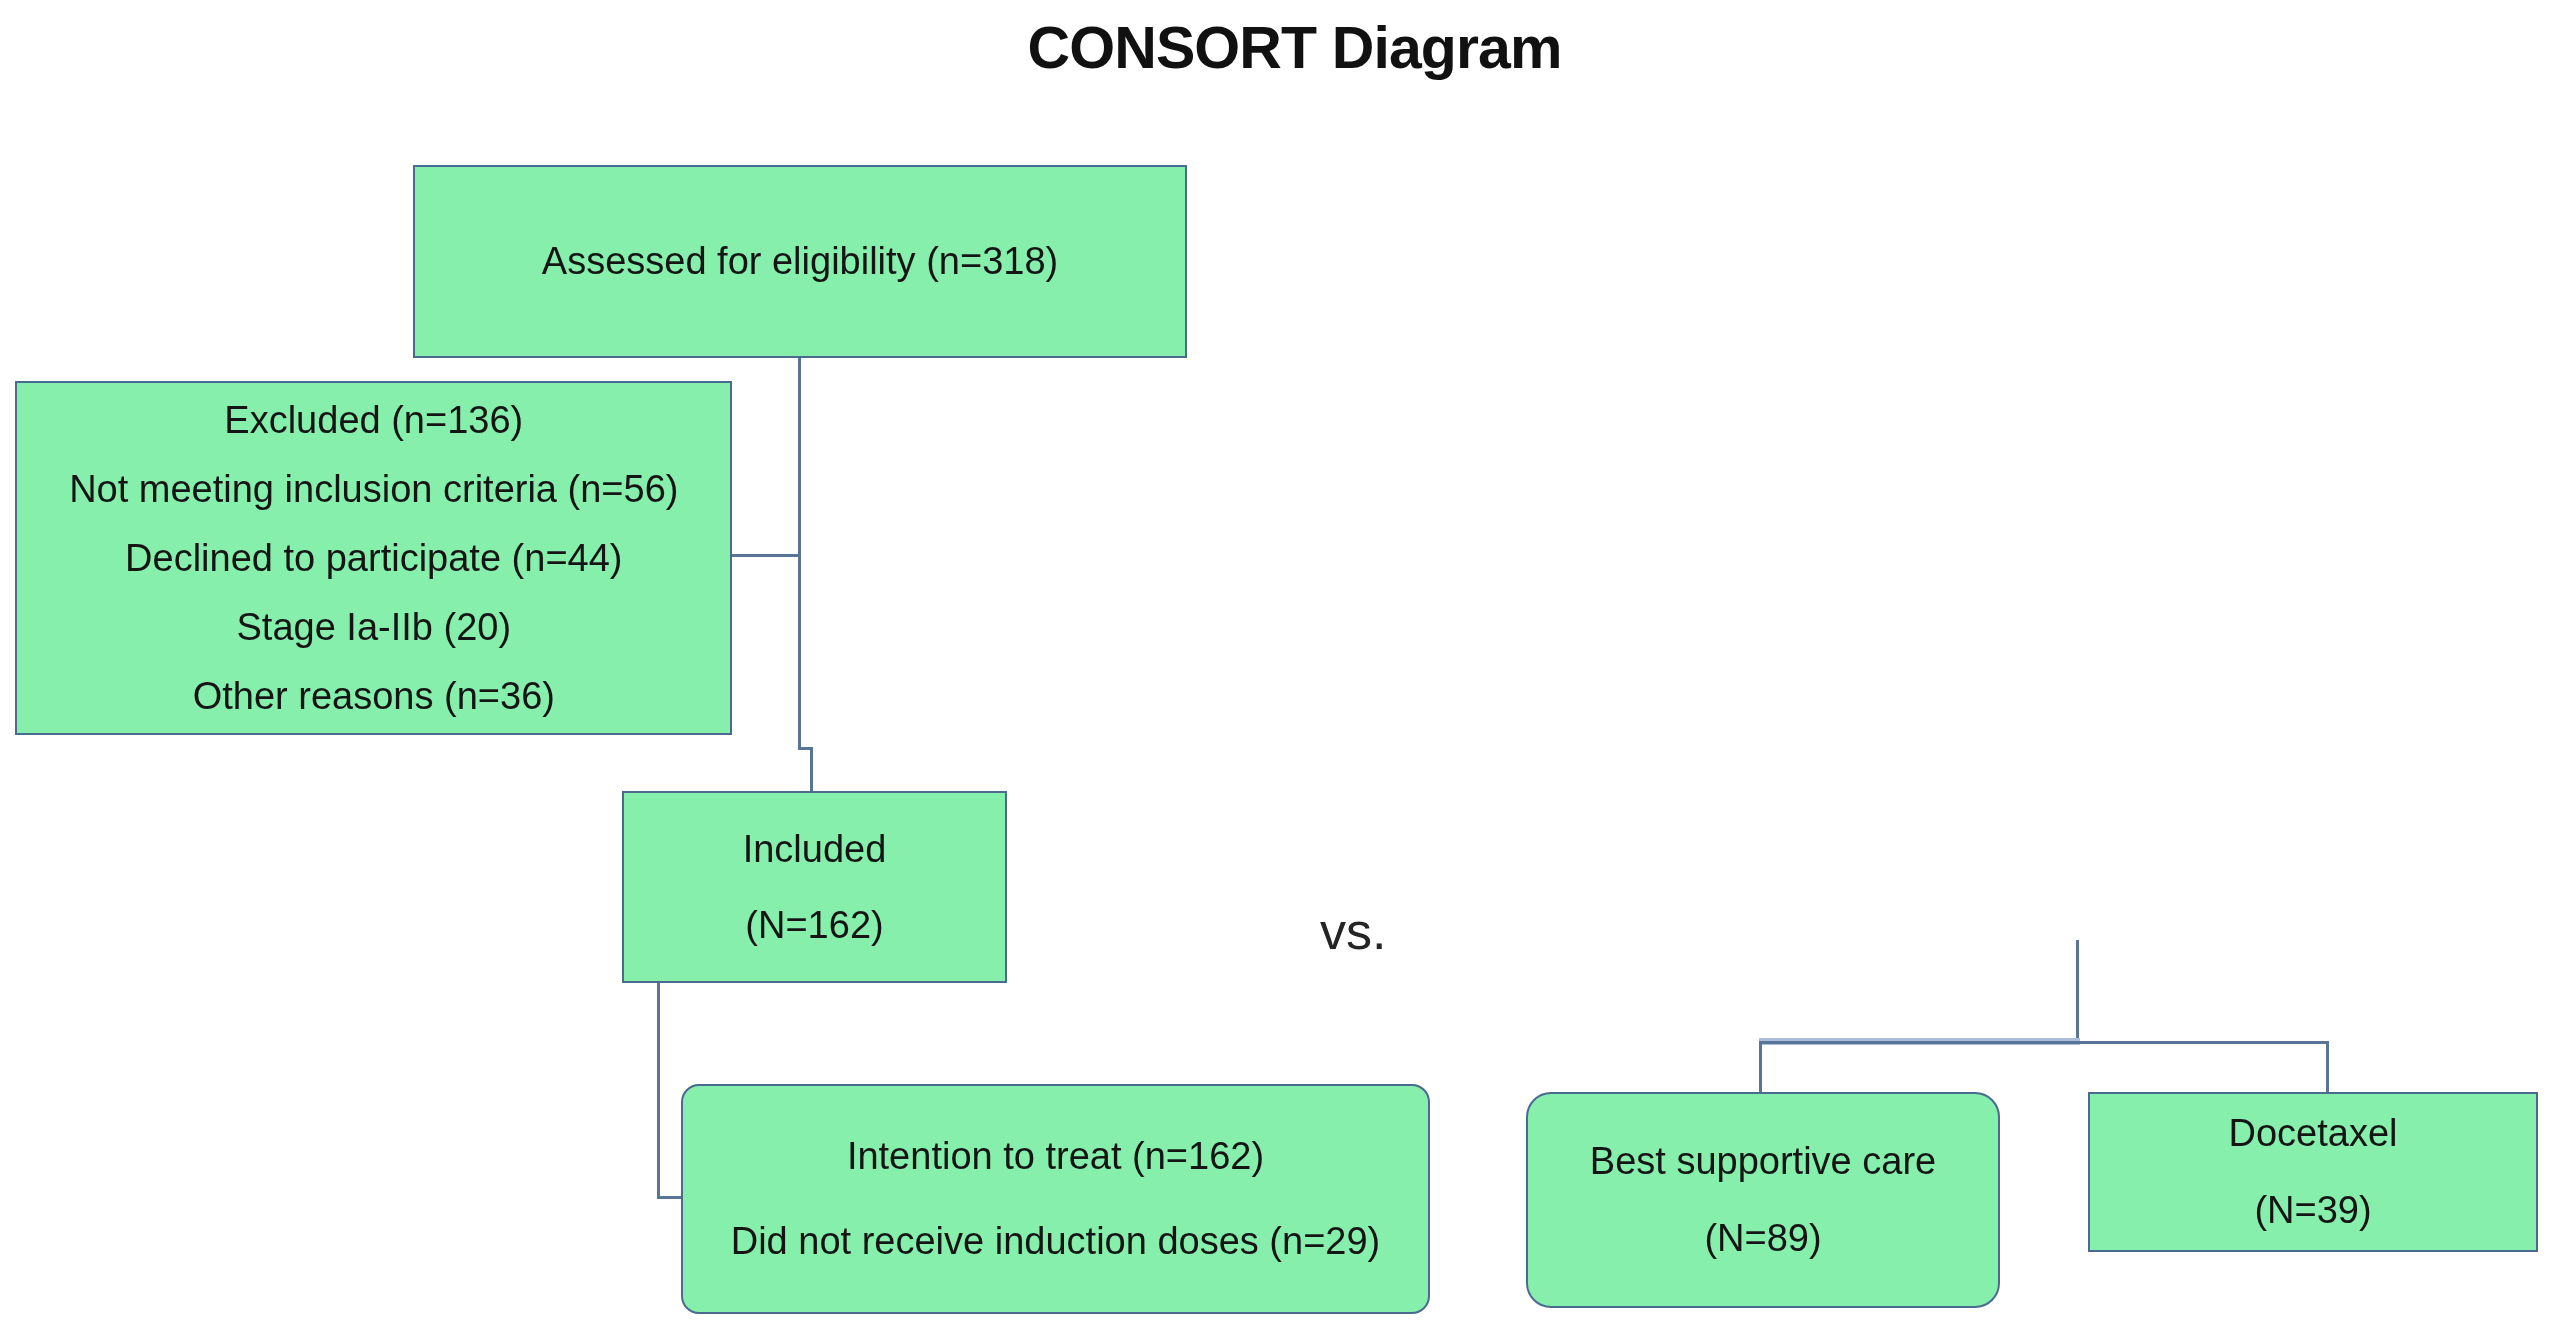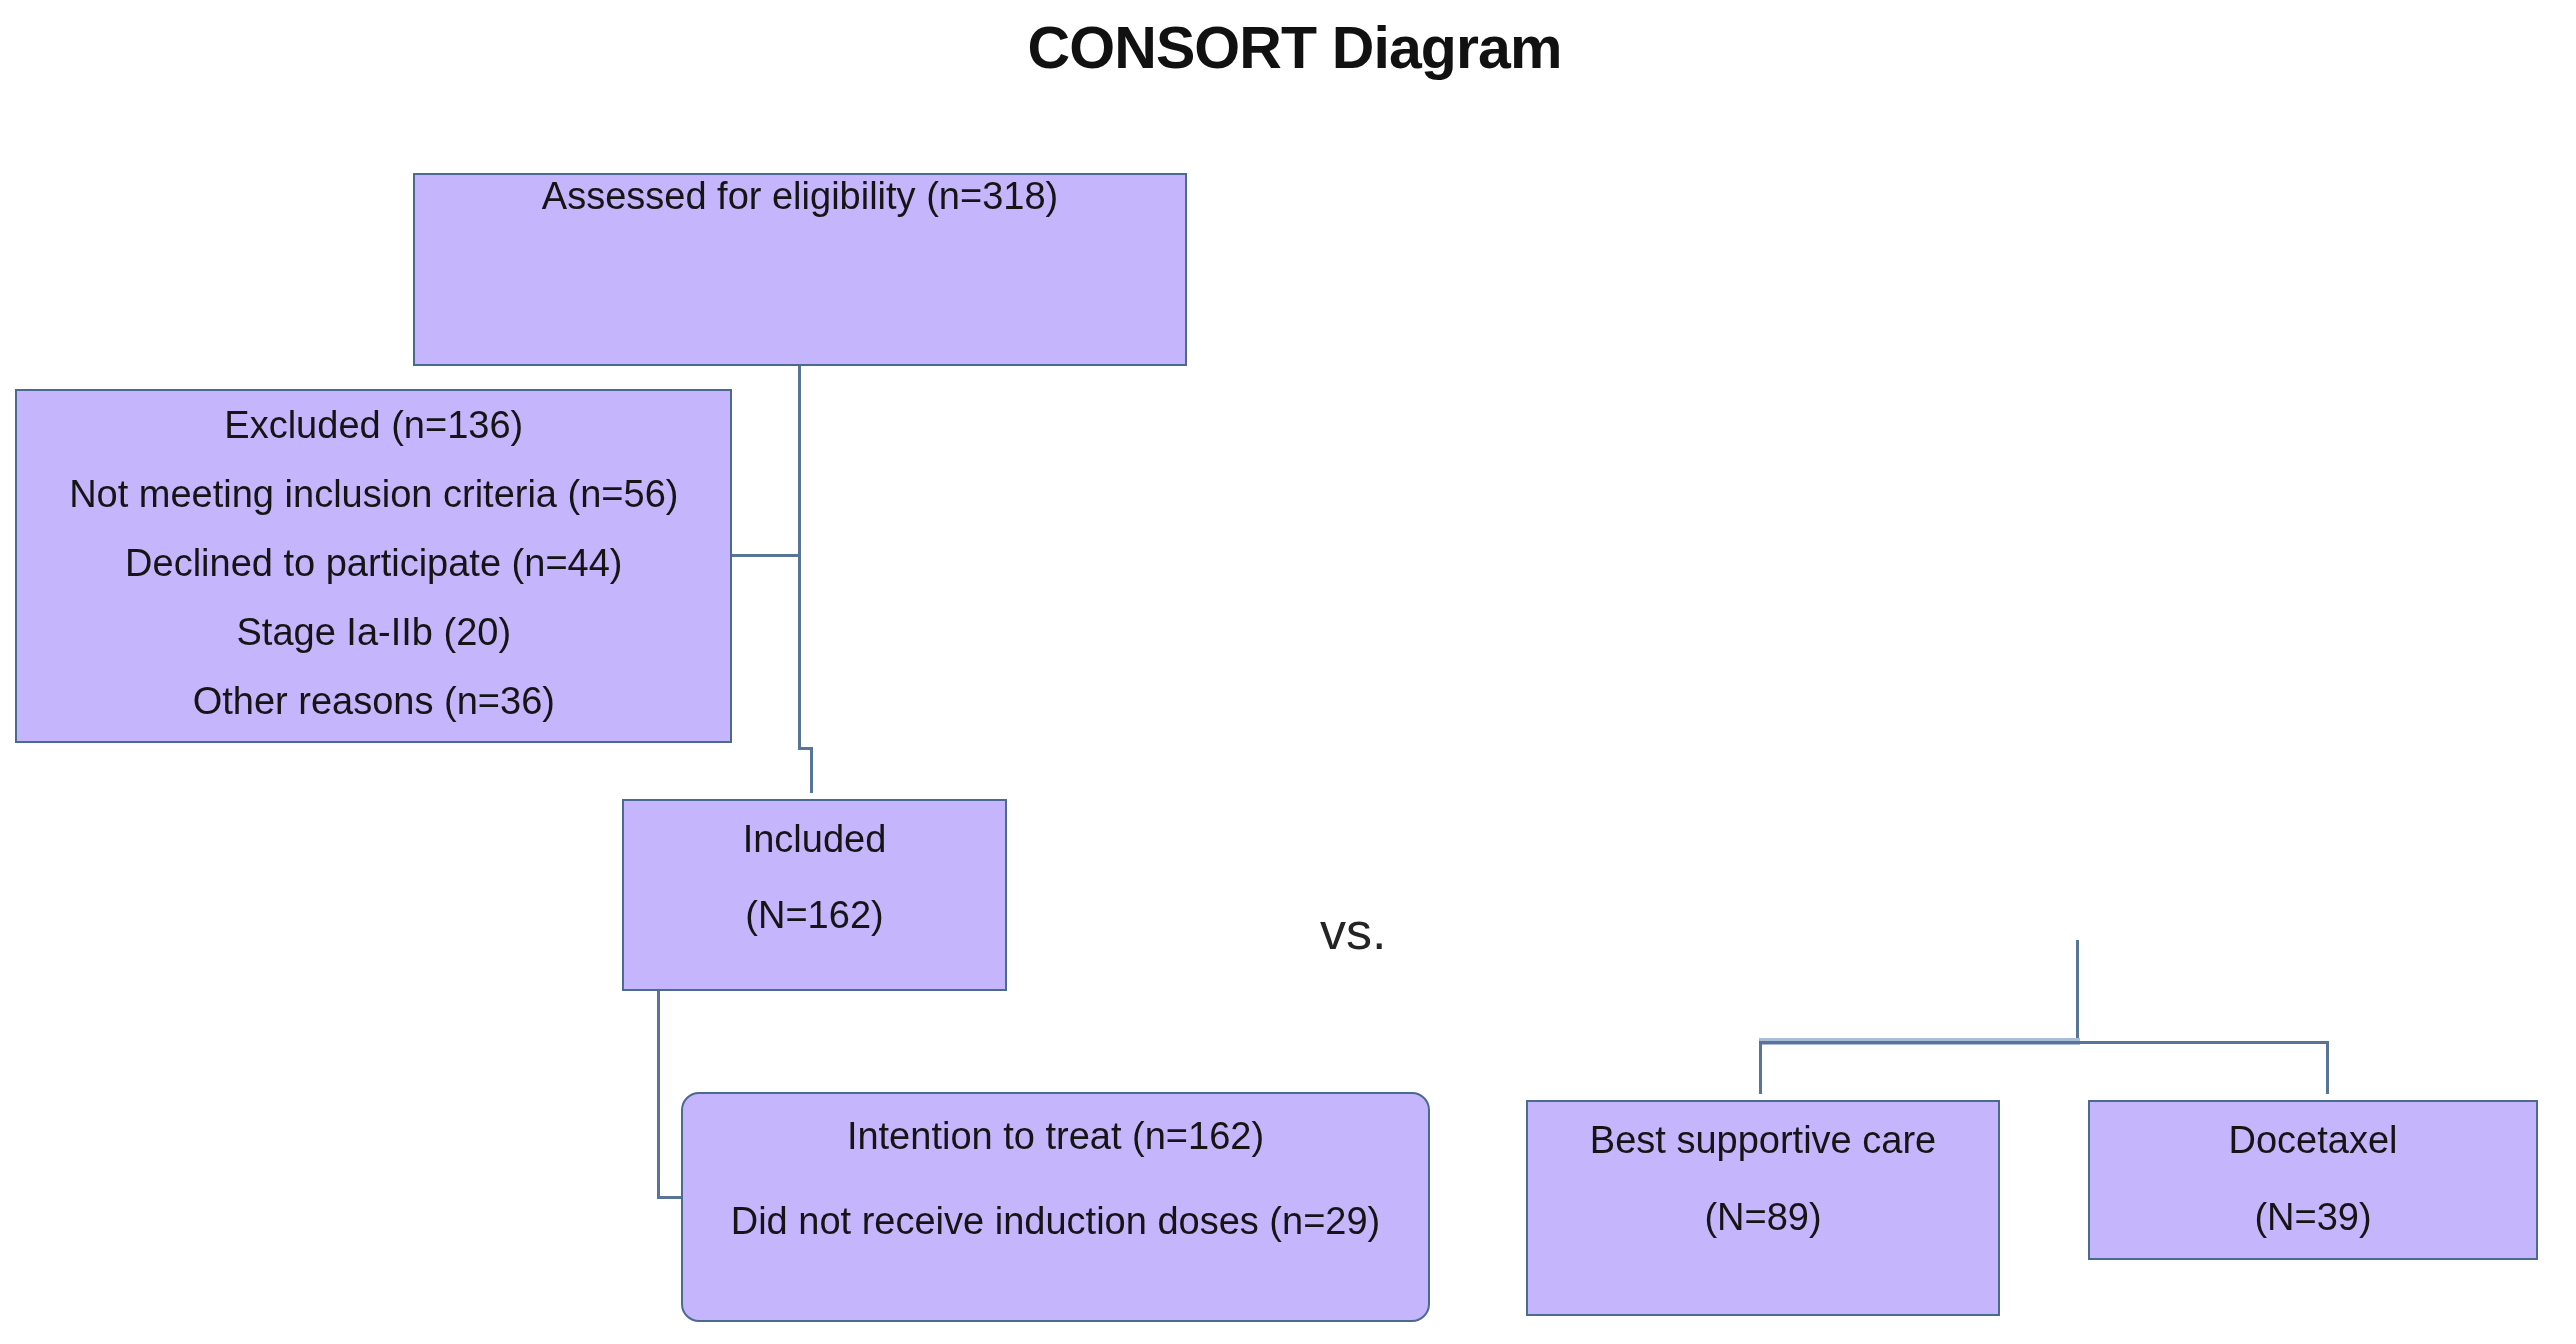--- a/index.html
+++ b/index.html
@@ -19,41 +19,41 @@
     width: 2589px;
     text-align: center;
     font-size: 59px;
     font-weight: bold;
     letter-spacing: -0.9px;
     color: #111111;
   }
   .node {
     position: absolute;
     border: 2.7px solid #4a6a90;
-    background: #c4b5fd;
+    background: #86efac;
     display: flex;
     flex-direction: column;
+    justify-content: center;
     align-items: center;
     text-align: center;
     box-sizing: border-box;
     font-size: 38px;
     color: #151515;
-    margin-top: 8px;
   }
   .node .tline { display: block; }
 
   .box-assessed   { left: 413px;  top: 165px;  width: 774px; height: 193px; }
   .box-excluded   { left: 15.3px;   top: 381px;  width: 717px; height: 354px; }
   .box-excluded .tline { line-height: 69px; }
   .box-included   { left: 622px;  top: 791px;  width: 385px; height: 192px; }
   .box-included .tline { line-height: 76px; }
   .box-intention  { left: 681px;  top: 1084px; width: 749px; height: 230px; border-radius: 18px; }
   .box-intention .tline { line-height: 85px; }
   .box-historical { left: 1775px; top: 835px;  width: 605px; height: 106px; }
-  .box-bsc        { left: 1526px; top: 1092px; width: 474px; height: 216px; }
+  .box-bsc        { left: 1526px; top: 1092px; width: 474px; height: 216px; border-radius: 25px; }
   .box-bsc .tline { line-height: 77px; }
   .box-docetaxel  { left: 2088px; top: 1092px; width: 450px; height: 160px; }
   .box-docetaxel .tline { line-height: 77px; }
 
   .vs-label {
     position: absolute;
     left: 1320px;
     top: 901px;
     font-size: 52px;
     color: #242424;

